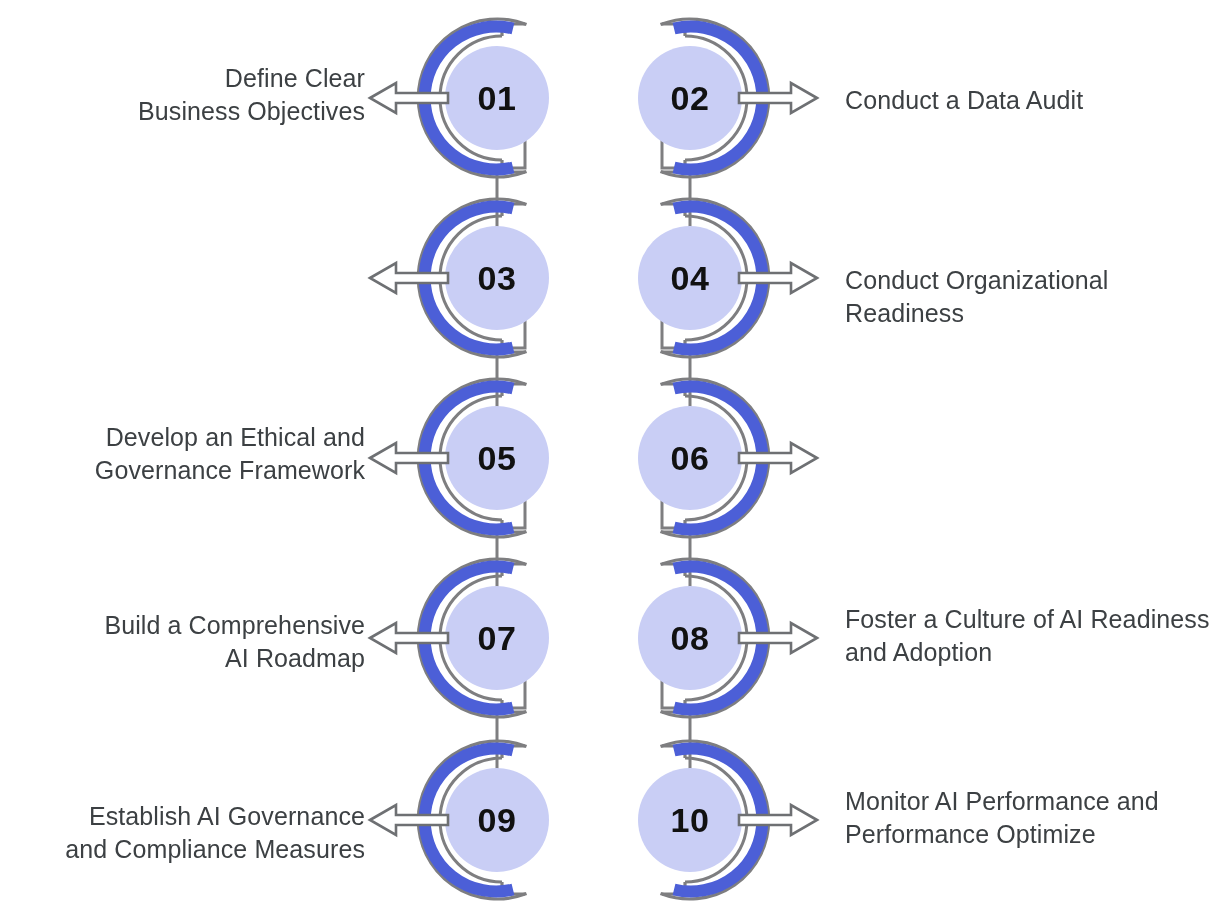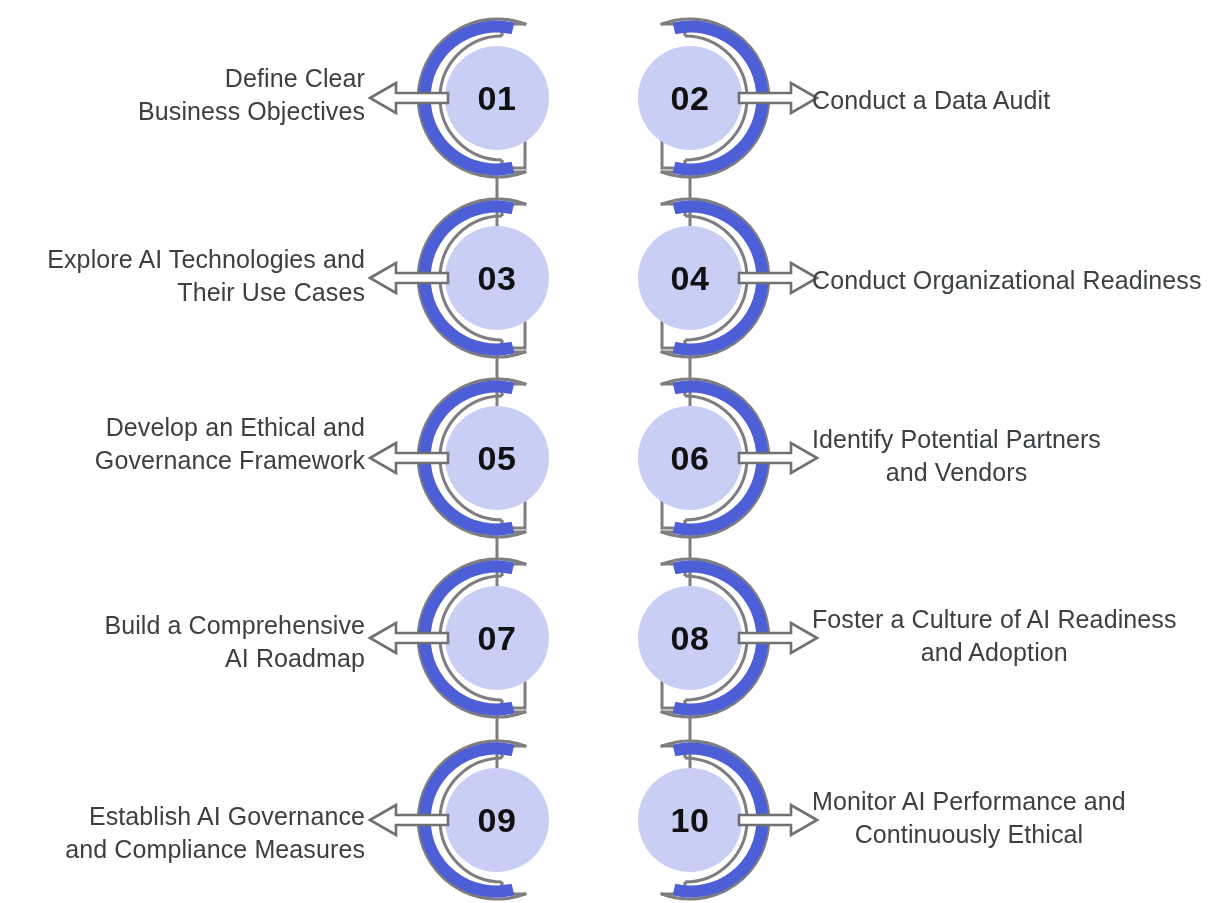--- a/index.html
+++ b/index.html
@@ -33,22 +33,22 @@
     color: #3c4043;
     letter-spacing: 0.1px;
     font-weight: 400;
     white-space: pre-line;
   }
   .text-left {
     text-align: right;
     right: 862px;
   }
   .text-right {
-    text-align: center;
-    left: 812px;
+    text-align: left;
+    left: 845px;
   }
   .badge-number {
     font-size: 34px;
     font-weight: bold;
     fill: #111111;
     font-family: "Liberation Sans", sans-serif;
     letter-spacing: 0.5px;
   }
 </style>
 </head>
@@ -193,31 +193,27 @@
       <use href="#badge-right" x="690" y="820"></use>
       <text x="690" y="820" class="badge-number" text-anchor="middle" dominant-baseline="central">10</text>
     </g>
     <g>
       <use href="#arrow-right-glyph" x="817" y="820"></use>
     </g>
   </svg>
 
   <div class="row-text text-left" style="top:62px;">Define Clear
 Business Objectives</div>
-  <div class="row-text text-left" style="top:243px;">Explore AI Technologies and
-Their Use Cases</div>
-  <div class="row-text text-left" style="top:411px;">Develop an Ethical and
+  <div class="row-text text-left" style="top:421px;">Develop an Ethical and
 Governance Framework</div>
   <div class="row-text text-left" style="top:609px;">Build a Comprehensive
 AI Roadmap</div>
   <div class="row-text text-left" style="top:800px;">Establish AI Governance
 and Compliance Measures</div>
 
   <div class="row-text text-right" style="top:84px;">Conduct a Data Audit</div>
   <div class="row-text text-right" style="top:264px;">Conduct Organizational Readiness</div>
-  <div class="row-text text-right" style="top:423px;">Identify Potential Partners
-and Vendors</div>
   <div class="row-text text-right" style="top:603px;">Foster a Culture of AI Readiness
 and Adoption</div>
   <div class="row-text text-right" style="top:785px;">Monitor AI Performance and
-Continuously Ethical</div>
+Performance Optimize</div>
 
 </div>
 
 </body></html>

